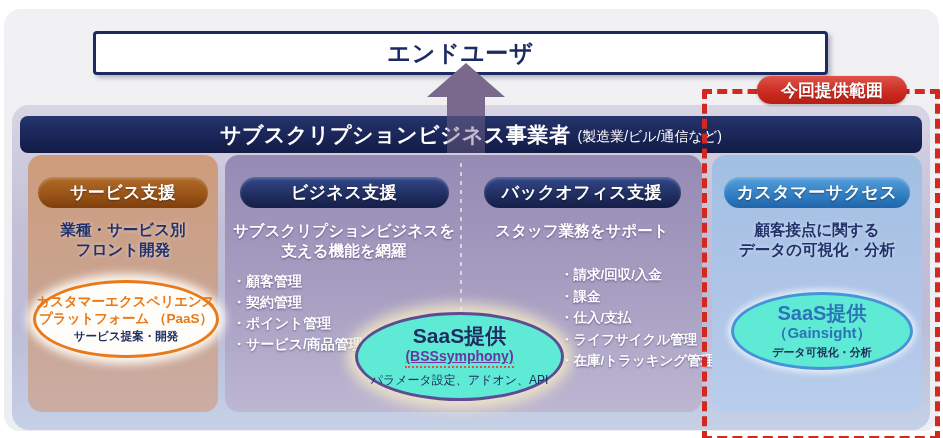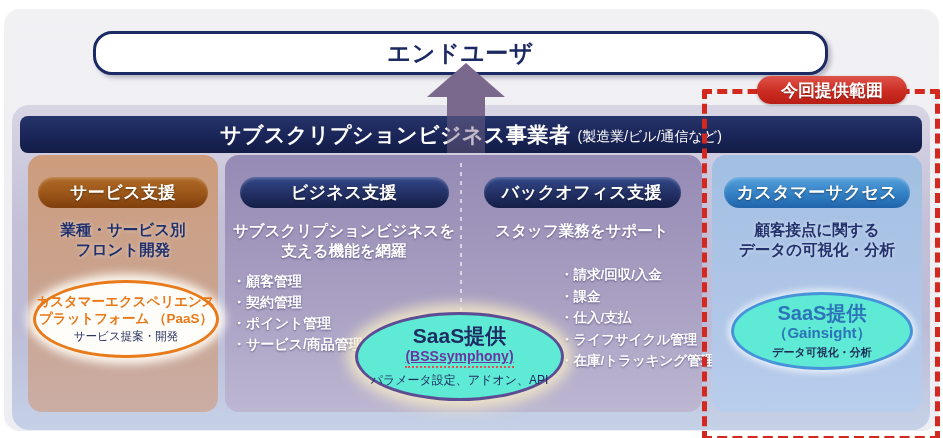--- a/index.html
+++ b/index.html
@@ -12,21 +12,21 @@
 
   
   .outer-bg{
     left:4px;top:9px;width:935px;height:422px;border-radius:16px;
     background:linear-gradient(180deg,#F1F0F3 0%,#EFEEF2 70%,#ECEEF3 100%);
   }
 
   
   .enduser-box{
     left:93px;top:31px;width:729px;height:38px;background:#ffffff;
-    border:3px solid #1B2A62;border-radius:19px;
+    border:3px solid #1B2A62;border-radius:4px;
     box-shadow:3px 3px 4px rgba(110,110,135,.45);
     display:flex;align-items:center;justify-content:center;z-index:6;
   }
   .enduser-box .lbl{font-size:23px;font-weight:bold;color:#1B2A62;letter-spacing:1px;}
 
   
   .arrow-head{
     left:427px;top:63px;width:0;height:0;z-index:6;
     border-left:39px solid transparent;border-right:39px solid transparent;
     border-bottom:34px solid #7A698C;
@@ -84,21 +84,21 @@
 
   
   .half{width:238px;float:left;height:100%;}
 
   
   .ellipse{border-radius:50%;background:#5eead4;display:flex;flex-direction:column;
     align-items:center;justify-content:center;text-align:center;z-index:4;}
   .ellipse-cx{left:33px;top:280px;width:180px;height:72px;border:3px solid #E87A1A;
     background:#FFFDF9;box-shadow:0 0 10px 6px rgba(255,252,244,.95);}
   .ellipse-cx .l1,.ellipse-cx .l2{font-size:13.5px;font-weight:bold;color:#E87818;line-height:1.25;}
-  .ellipse-cx .nt{font-size:11.5px;color:#1F2D5E;margin-top:2px;font-weight:normal;}
+  .ellipse-cx .nt{font-size:11.5px;color:#1F2D5E;margin-top:2px;font-weight:bold;}
   .ellipse-bss{left:355px;top:312px;width:203px;height:83px;border:3px solid #5C4C94;
     box-shadow:0 0 14px 8px rgba(243,233,198,.9);}
   .ellipse-bss .l1{font-size:21px;font-weight:bold;color:#1E2C62;line-height:1.1;}
   .ellipse-bss .l2{font-size:14px;font-weight:bold;color:#6A35A0;line-height:1.3;
     border-bottom:2px dotted #E05050;text-decoration:underline;}
   .ellipse-bss .nt{font-size:12px;color:#1E2C62;margin-top:4px;}
   .ellipse-gs{left:731px;top:292px;width:176px;height:72px;border:3px solid #4793DA;
     box-shadow:0 0 6px 3px rgba(255,255,255,.7);}
   .ellipse-gs .l1{font-size:20px;font-weight:bold;color:#2C73B8;line-height:1.1;}
   .ellipse-gs .l2{font-size:15px;font-weight:bold;color:#2C73B8;line-height:1.25;}

